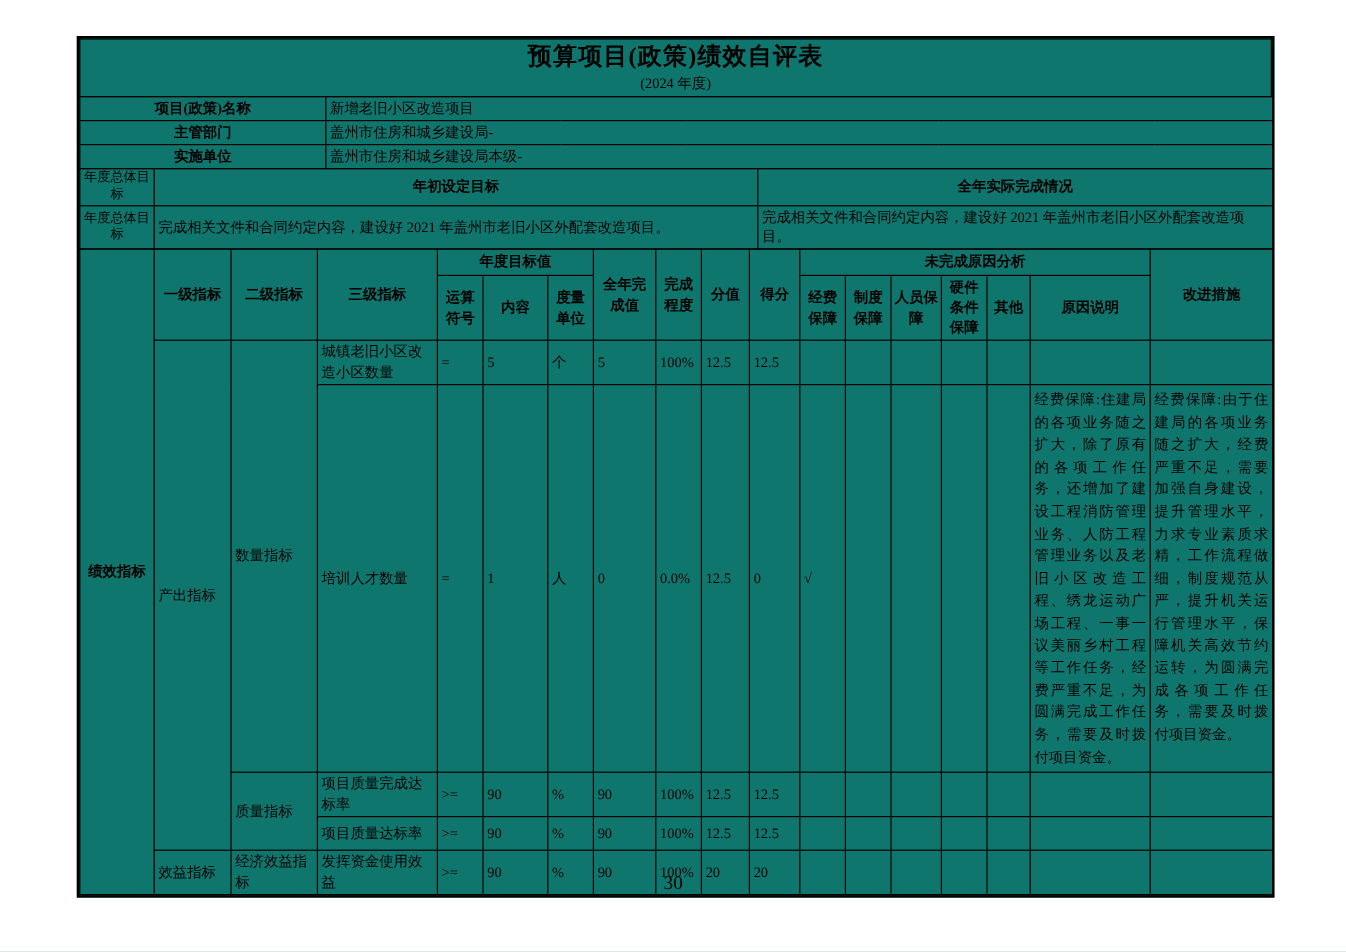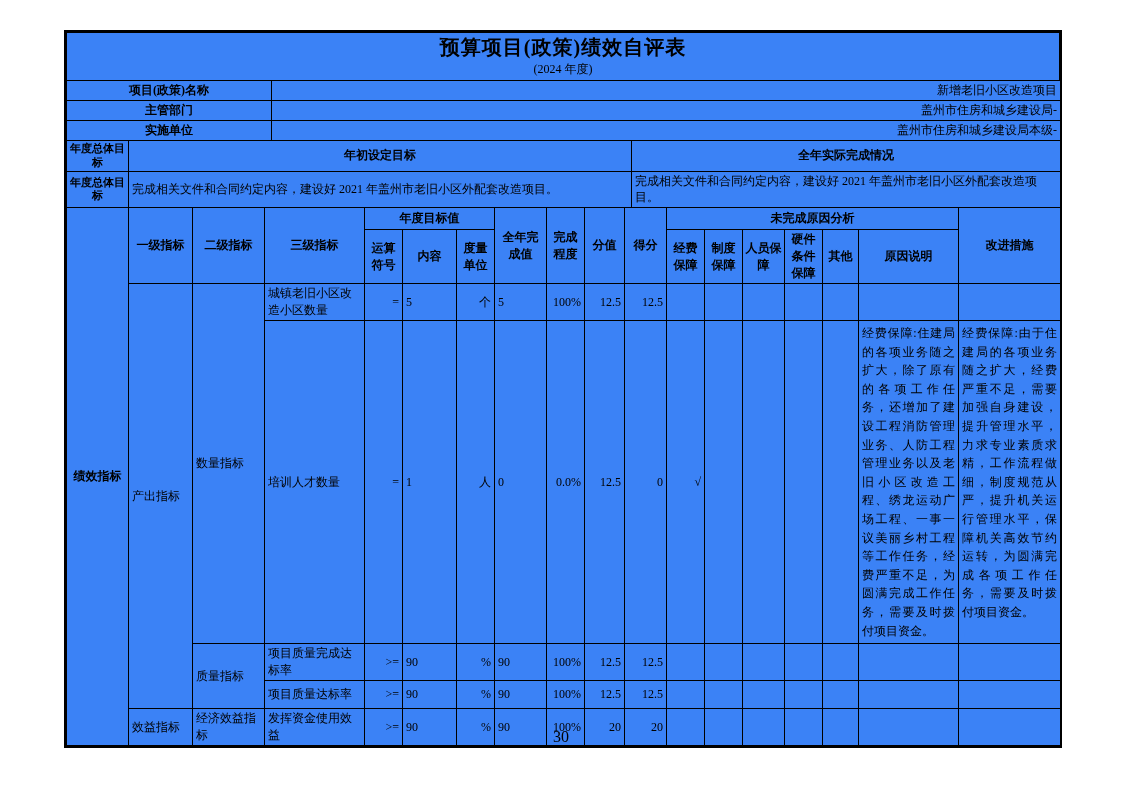--- a/index.html
+++ b/index.html
@@ -7,21 +7,21 @@
     width: 1122px; height: 793px;
     background: #ffffff;
     font-family: "Liberation Serif", "DejaVu Serif", serif;
     color: #000;
   }
   .doc {
     position: absolute;
     left: 64px; top: 30px;
     width: 994px;
     border: 2px solid #000;
-    background: #3b82f6;
+    background: #0f766e;
   }
   table {
     border-collapse: collapse;
     table-layout: fixed;
     width: 994px;
   }
   table + table { margin-top: -1px; }
   td, th {
     border: 1px solid #000;
     font-size: 12px;
@@ -32,24 +32,24 @@
   }
   th {
     font-weight: bold;
     text-align: center;
     padding: 1px 2px;
     margin-top: 36px;
   }
   .title-cell { border: 1px solid #000; text-align: center; height: 45px; vertical-align: middle; }
   .doc-title   { font-size: 20px; font-weight: bold; line-height: 1.2; letter-spacing: 1px; }
   .doc-subtitle{ font-size: 12px; margin-top: 2px; }
-  .c { text-align: right; }
+  .c { text-align: left; }
   .l { text-align: left; }
   .lbl { font-weight: bold; text-align: center; }
-  .lbl-narrow { font-weight: bold; text-align: center; font-size: 11px; padding: 1px 0; line-height: 1.25; }
+  .lbl-narrow { font-weight: normal; text-align: center; font-size: 11px; padding: 1px 0; line-height: 1.25; }
   .goal-text { text-align: left; vertical-align: middle; line-height: 1.4; }
   .longtxt {
     vertical-align: top;
     text-align: justify;
     line-height: 1.55;
     padding: 3px 3px;
   }
   .perf-label { font-weight: bold; text-align: center; font-size: 12px; }
   .hr-t { height: 16px; }
   .hr-s { height: 18px; }

